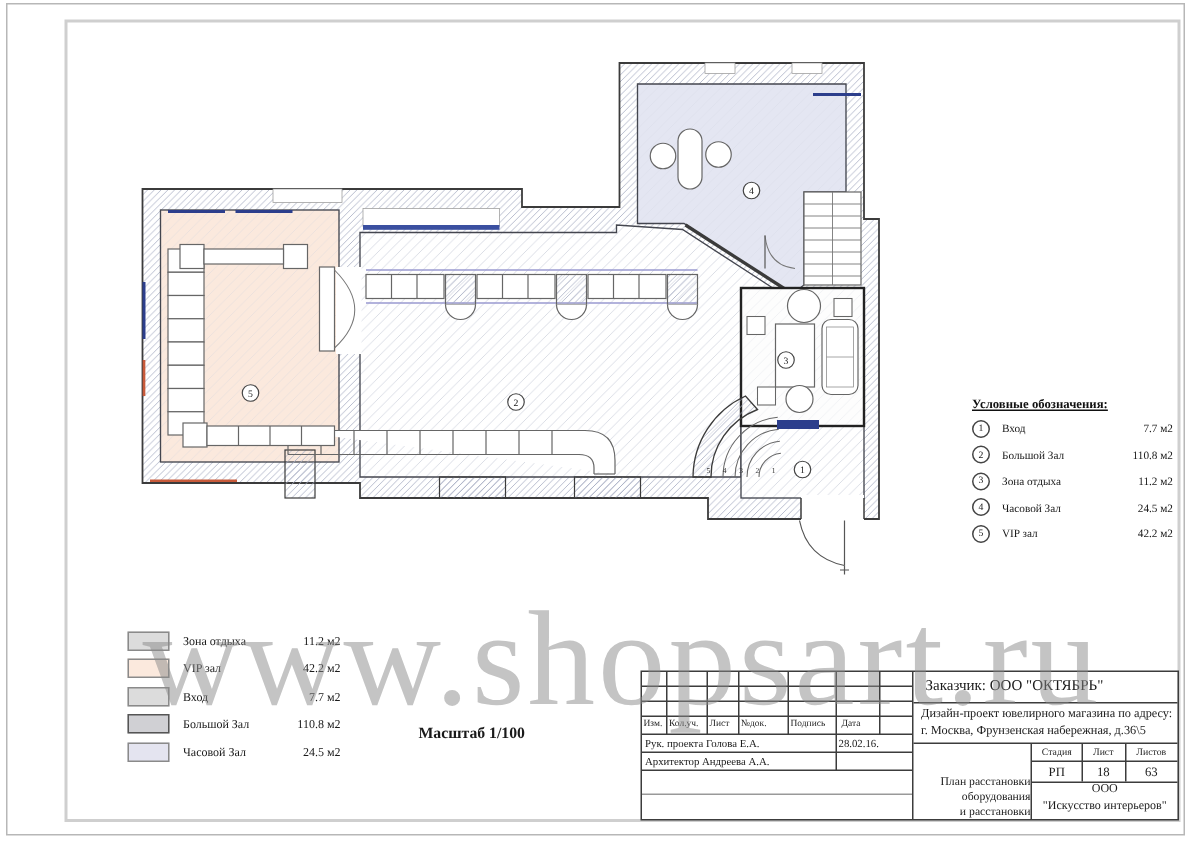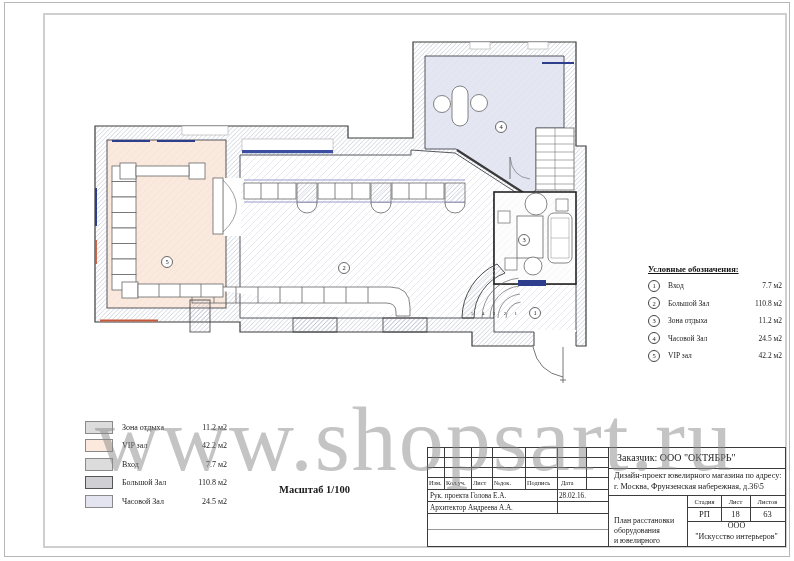--- a/index.html
+++ b/index.html
@@ -35,21 +35,21 @@
   .hline{position:absolute;left:0;width:100%;border-top:1px solid #3c3c3c;}
   .vline{position:absolute;top:0;border-left:1px solid #3c3c3c;}
   .tb-cell{position:absolute;font-size:6.3px;white-space:nowrap;}
   .tb-row-text{position:absolute;font-size:7.2px;white-space:nowrap;}
   .tb-right{position:absolute;left:181px;top:0;width:176px;height:98px;}
   .tb-customer{position:absolute;left:0;top:0;width:176px;height:21px;border-bottom:1px solid #3c3c3c;
                font-size:10px;padding:4px 0 0 8px;white-space:nowrap;}
   .tb-address{position:absolute;left:0;top:21px;width:176px;height:27px;border-bottom:1px solid #3c3c3c;
               font-size:8.2px;line-height:1.3;padding:2px 0 1px 5px;}
   .tb-title{position:absolute;left:0;top:48px;width:79px;height:50px;border-right:1px solid #3c3c3c;
-            font-size:7.8px;line-height:1.3;text-align:left;padding:20px 0 0 5px;}
+            font-size:7.8px;line-height:1.3;text-align:right;padding:20px 0 0 5px;}
   .tb-stage{position:absolute;left:79px;top:48px;width:97px;height:50px;}
   .ts-cell{position:absolute;text-align:center;}
   .tb-company{position:absolute;left:0;top:25px;width:97px;text-align:center;font-size:8px;line-height:1.35;}
 </style>
 </head>
 <body>
 
 <div id="sheet">
   <div class="outer-frame"></div>
   <div class="inner-frame"></div>
@@ -339,21 +339,21 @@
     </div>
 
     <div class="tb-right">
       <div class="tb-customer">Заказчик:  ООО "ОКТЯБРЬ"</div>
       <div class="tb-address">
         <div>Дизайн-проект ювелирного магазина по адресу:</div>
         <div>г. Москва, Фрунзенская набережная, д.36\5</div>
       </div>
       <div class="tb-title">
         <div>План расстановки оборудования</div>
-        <div>и ювелирного</div>
+        <div>и расстановки</div>
       </div>
       <div class="tb-stage">
         <div class="hline" style="top:11px"></div>
         <div class="hline" style="top:25px"></div>
         <div class="vline" style="left:33px;height:25px"></div>
         <div class="vline" style="left:62px;height:25px"></div>
         <div class="ts-cell" style="left:0;top:2px;width:33px;font-size:6.5px">Стадия</div>
         <div class="ts-cell" style="left:33px;top:2px;width:29px;font-size:6.5px">Лист</div>
         <div class="ts-cell" style="left:62px;top:2px;width:35px;font-size:6.5px">Листов</div>
         <div class="ts-cell" style="left:0;top:13px;width:33px;font-size:8.5px">РП</div>

